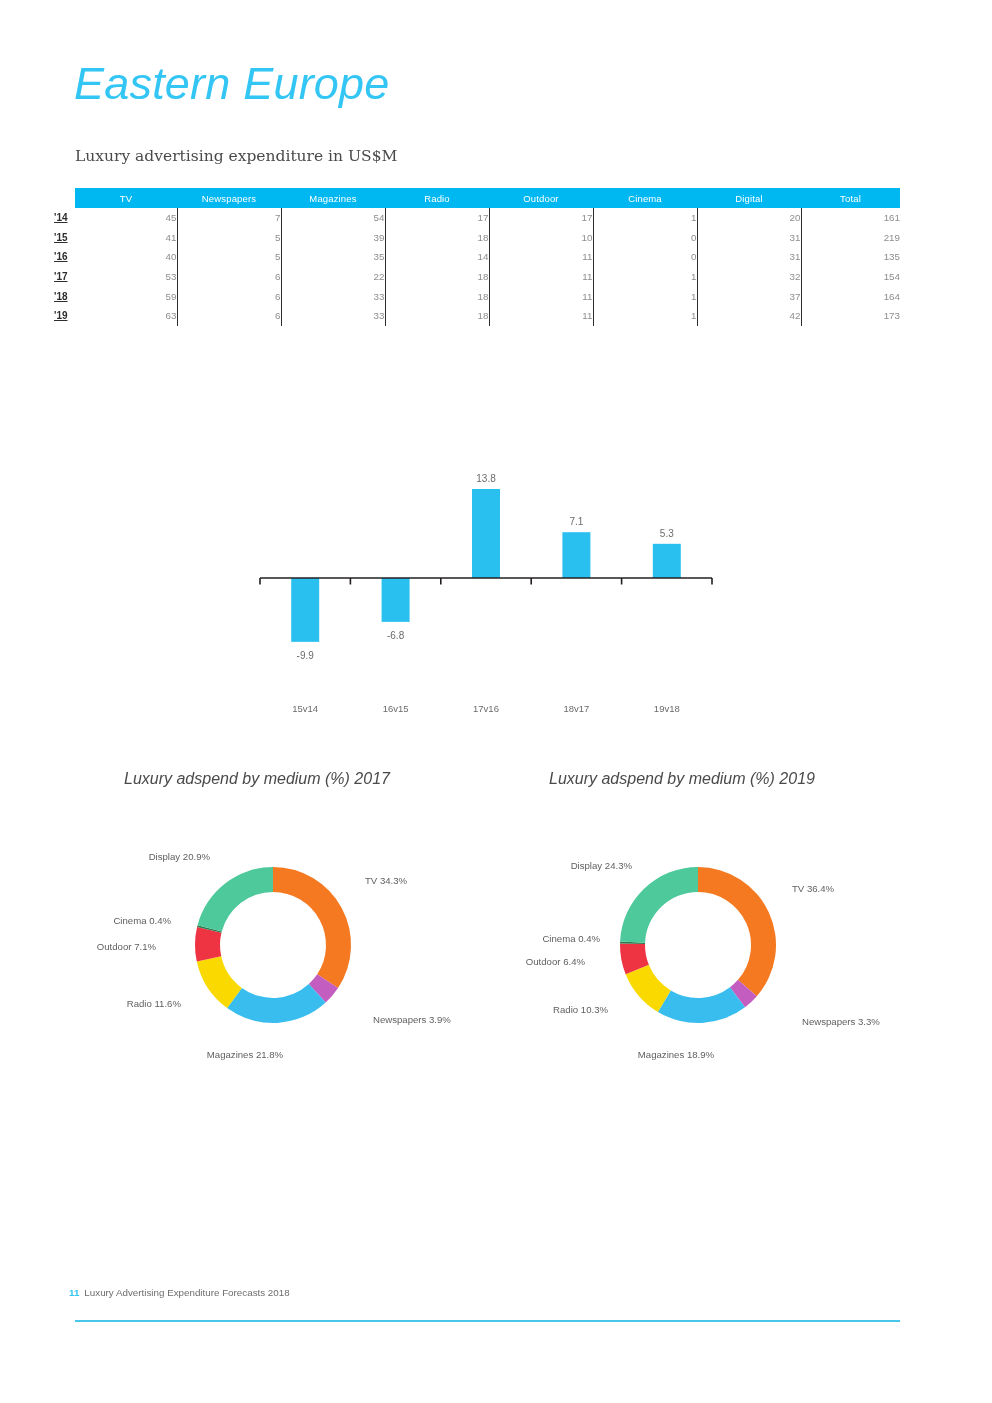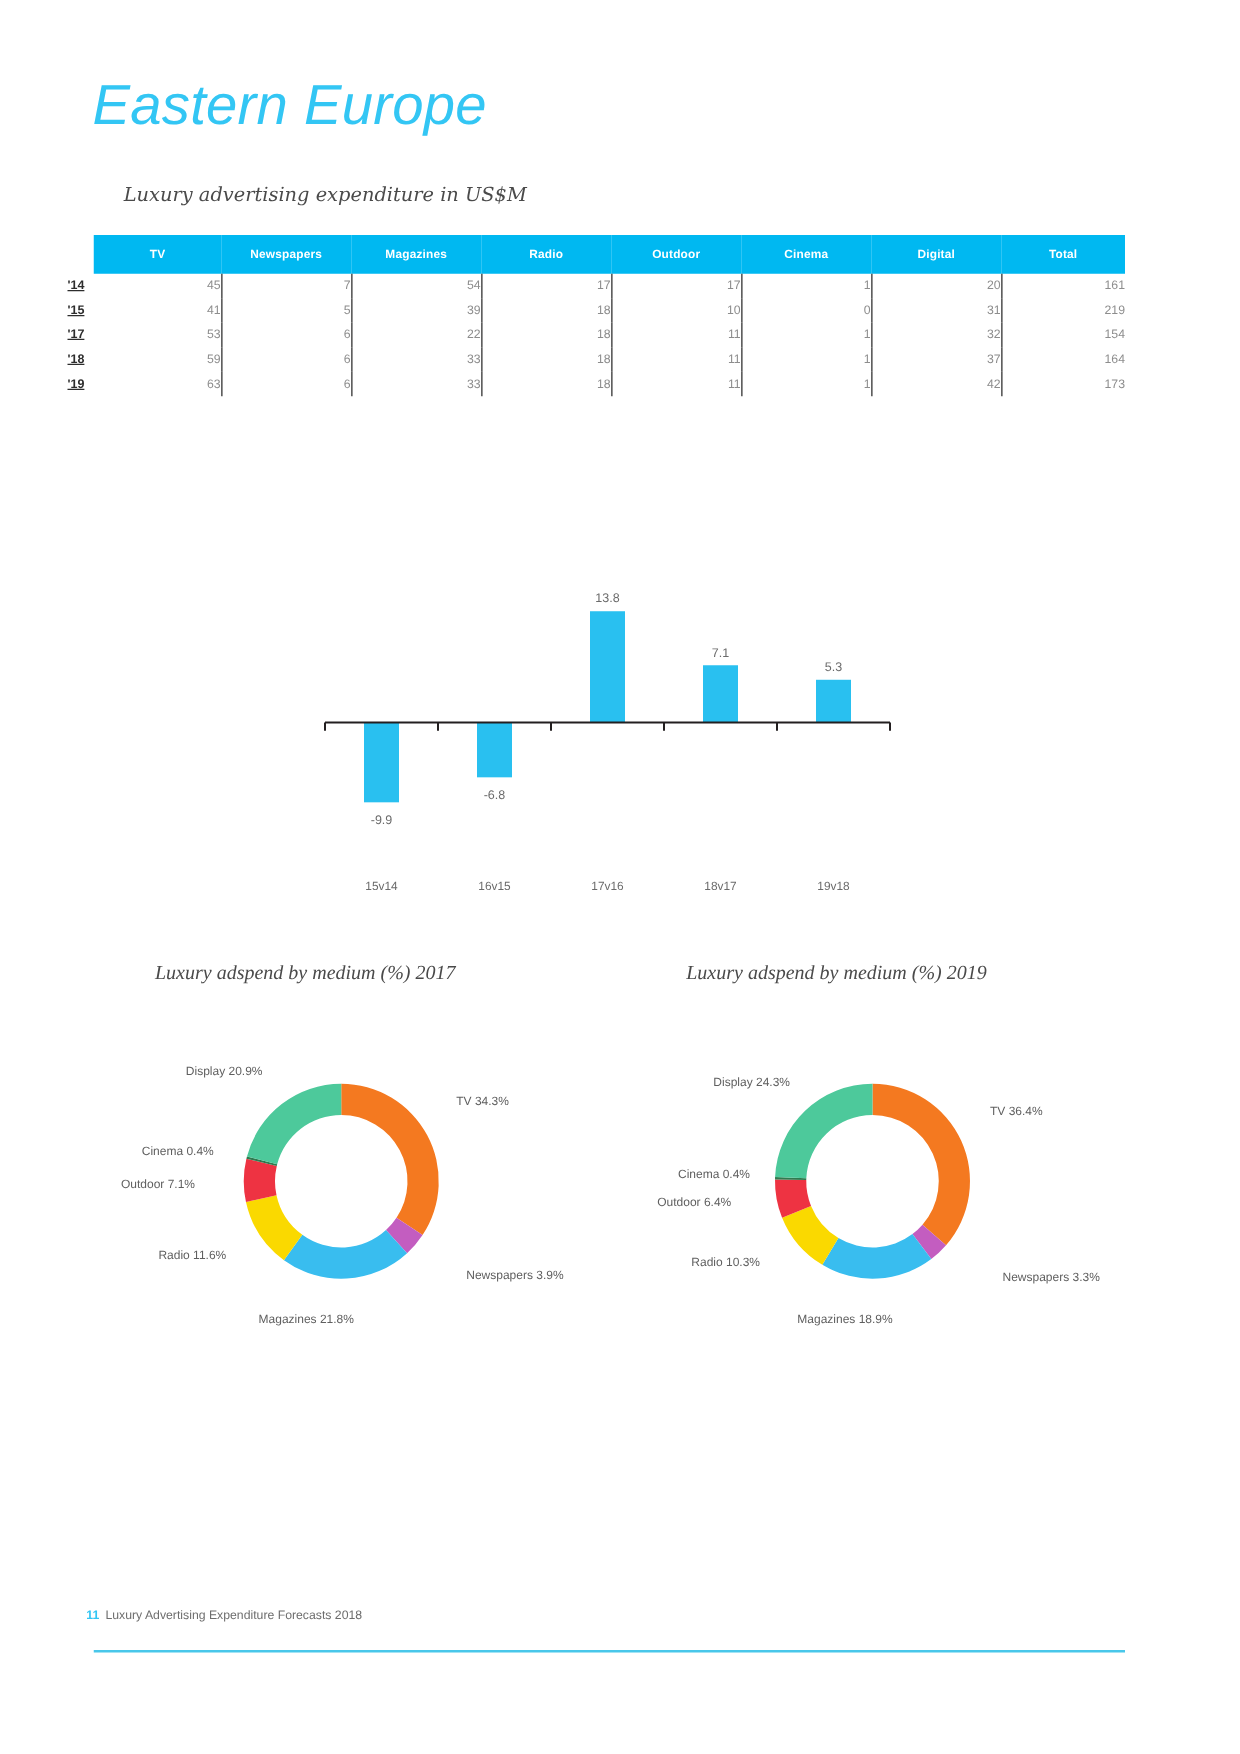--- a/index.html
+++ b/index.html
@@ -31,47 +31,45 @@
     color: #33C6F4;
     line-height: 1.15;
     white-space: nowrap;
     font-style: italic;
   }
 
   
   .section-subtitle {
     position: absolute;
     font-family: "DejaVu Serif", "Liberation Serif", serif;
-    font-style: italic;
     font-size: 15.5px;
     color: #4a4a4a;
     white-space: nowrap;
-    margin-left: 24px;
   }
   #table-subtitle { left: 75px; top: 147px; }
 
   
   #exp-table {
     position: absolute;
     left: 48px;
     top: 188px;
     width: 852px;
     border-collapse: collapse;
     table-layout: fixed;
   }
   #exp-table th, #exp-table td {
     padding: 0;
     margin: 0;
   }
   #exp-table thead th {
-    height: 31px;
+    height: 20px;
     background: #00B8F1;
     color: #ffffff;
     font-size: 9.5px;
-    font-weight: bold;
+    font-weight: normal;
     letter-spacing: 0.15px;
     text-align: center;
     vertical-align: middle;
   }
   #exp-table thead th.corner {
     background: transparent;
   }
   #exp-table tbody td {
     height: 19.6px;
     font-size: 9.8px;
@@ -118,21 +116,21 @@
     font-family: "Liberation Sans", sans-serif;
     fill: #6b6b6b;
   }
   .bar-value-label { font-size: 10px; }
   .bar-cat-label { font-size: 9.5px; }
 
   
   .donut-title {
     position: absolute;
     top: 770px;
-    font-family: Liberation Serif, serif;
+    font-family: Liberation Sans, sans-serif;
     font-style: italic;
     font-size: 16px;
     color: #4a4a4a;
     white-space: nowrap;
     text-align: right;
   }
   #donut-title-left  { left: 124px; }
   #donut-title-right { left: 549px; }
 
   .donut-wrap {
@@ -223,20 +221,31 @@
           <td>41</td>
           <td class="sep">5</td>
           <td class="sep">39</td>
           <td class="sep">18</td>
           <td class="sep">10</td>
           <td class="sep">0</td>
           <td class="sep">31</td>
           <td class="sep">219</td>
         </tr>
         <tr>
+          <td class="year">'16</td>
+          <td>40</td>
+          <td class="sep">5</td>
+          <td class="sep">35</td>
+          <td class="sep">14</td>
+          <td class="sep">11</td>
+          <td class="sep">0</td>
+          <td class="sep">31</td>
+          <td class="sep">135</td>
+        </tr>
+        <tr>
           <td class="year">'17</td>
           <td>53</td>
           <td class="sep">6</td>
           <td class="sep">22</td>
           <td class="sep">18</td>
           <td class="sep">11</td>
           <td class="sep">1</td>
           <td class="sep">32</td>
           <td class="sep">154</td>
         </tr>

